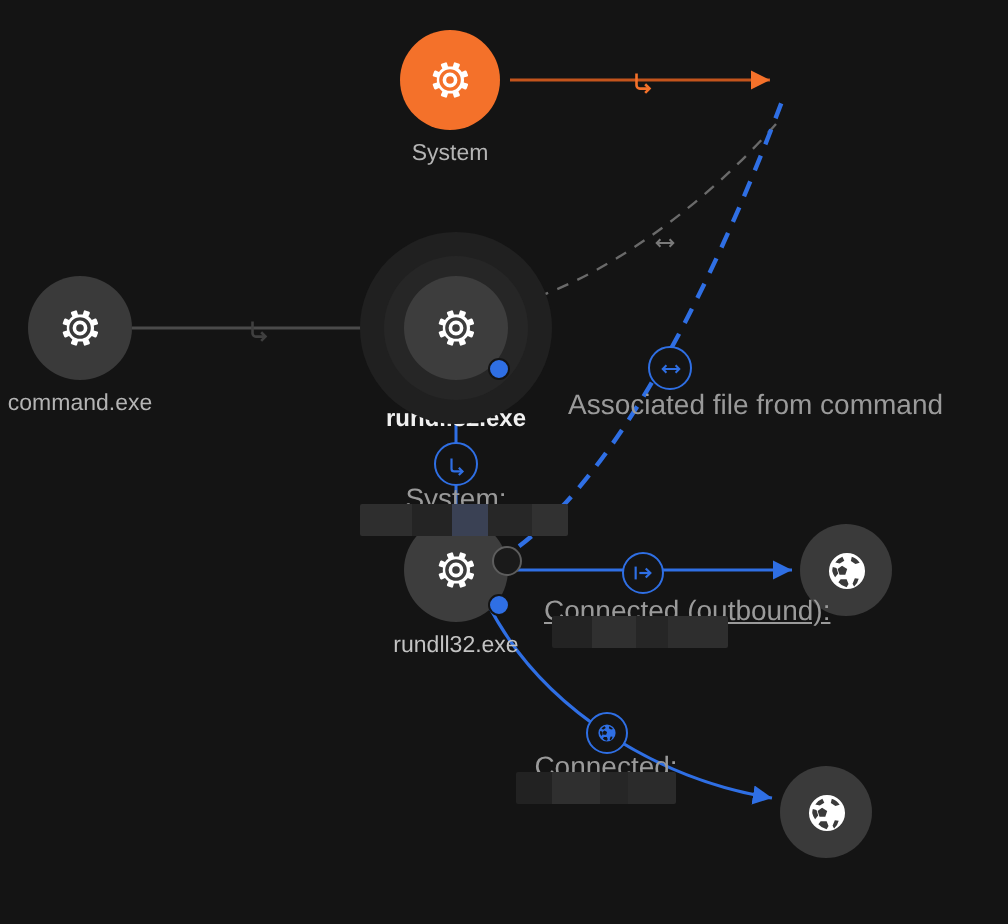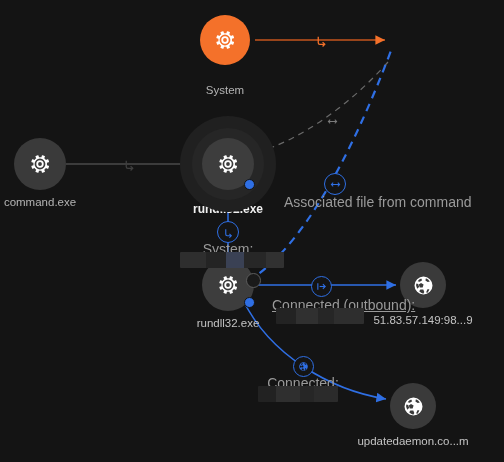--- a/index.html
+++ b/index.html
@@ -60,21 +60,21 @@
 
     <line x1="228" y1="196" x2="228" y2="262" stroke="#2f6fe4" stroke-width="1.5"></line>
 
     <path d="M248,281 C300,250 350,160 392,48" fill="none" stroke="#2f6fe4" stroke-width="2.2" stroke-dasharray="8 6"></path>
 
     <line x1="250" y1="285" x2="396" y2="285" stroke="#2f6fe4" stroke-width="1.6" marker-end="url(#ar-blue)"></line>
 
     <path d="M243,300 C270,355 330,390 386,399" fill="none" stroke="#2f6fe4" stroke-width="1.6" marker-end="url(#ar-blue)"></path>
   </svg>
 
-  <div class="node" style="left:200px;top:15px;width:50px;gap:13px;">
+  <div class="node" style="left:200px;top:15px;width:50px;">
     <div class="disc" style="width:50px;height:50px;background:#f4712a;">
       <span>
         <svg width="24" height="24" viewBox="0 0 24 24" fill="#ffffff">
           <path d="M12 8.3a3.7 3.7 0 100 7.4 3.7 3.7 0 000-7.4zm0 5.6a1.9 1.9 0 110-3.8 1.9 1.9 0 010 3.8z"></path>
           <path d="M20.6 13.7l-1.7-.5a7 7 0 000-2.4l1.7-.5a.6.6 0 00.4-.8l-.7-1.9a.6.6 0 00-.8-.3l-1.6.7a7 7 0 00-1.7-1.7l.7-1.6a.6.6 0 00-.3-.8l-1.9-.7a.6.6 0 00-.8.4l-.5 1.7a7 7 0 00-2.4 0l-.5-1.7a.6.6 0 00-.8-.4l-1.9.7a.6.6 0 00-.3.8l.7 1.6a7 7 0 00-1.7 1.7l-1.6-.7a.6.6 0 00-.8.3l-.7 1.9a.6.6 0 00.4.8l1.7.5a7 7 0 000 2.4l-1.7.5a.6.6 0 00-.4.8l.7 1.9a.6.6 0 00.8.3l1.6-.7a7 7 0 001.7 1.7l-.7 1.6a.6.6 0 00.3.8l1.9.7a.6.6 0 00.8-.4l.5-1.7a7 7 0 002.4 0l.5 1.7a.6.6 0 00.8.4l1.9-.7a.6.6 0 00.3-.8l-.7-1.6a7 7 0 001.7-1.7l1.6.7a.6.6 0 00.8-.3l.7-1.9a.6.6 0 00-.4-.8zM12 17.4a5.4 5.4 0 110-10.8 5.4 5.4 0 010 10.8z"></path>
         </svg>
       </span>
     </div>
     <div class="nlabel lbl-gray">System</div>
   </div>
@@ -124,32 +124,30 @@
   </div>
 
   <div class="node" style="left:400px;top:262px;width:46px;">
     <div class="disc" style="width:46px;height:46px;background:#3a3a3a;">
       <span>
         <svg width="23" height="23" viewBox="0 0 24 24" fill="#ffffff">
           <path d="M12 2.6A9.4 9.4 0 1021.4 12 9.4 9.4 0 0012 2.6zm6.6 5.1-2.2.6-2.4-1.5.5-2.3a7.8 7.8 0 014.1 3.2zM9.4 9.3l2.7 1.7-1 3h-3l-1-3zM9.6 4.6l1 2-2.4 1.5-2.3-.6a7.8 7.8 0 013.7-2.9zM4.3 12a7.7 7.7 0 01.3-2.1l1.9.5.9 2.9-1.6 2A7.7 7.7 0 014.3 12zm3.2 5.9 1.2-1.6h3.1l1 2.5-1 1.7a7.8 7.8 0 01-4.3-2.6zm8.2 2.2-.8-1.4 1.2-2.9 2 .2a7.8 7.8 0 01-2.4 4.1z"></path>
         </svg>
       </span>
     </div>
-    <div class="nlabel lbl-dim">51.83.57.149:98...9</div>
   </div>
 
   <div class="node" style="left:390px;top:383px;width:46px;">
     <div class="disc" style="width:46px;height:46px;background:#3a3a3a;">
       <span>
         <svg width="23" height="23" viewBox="0 0 24 24" fill="#ffffff">
           <path d="M12 2.6A9.4 9.4 0 1021.4 12 9.4 9.4 0 0012 2.6zm6.6 5.1-2.2.6-2.4-1.5.5-2.3a7.8 7.8 0 014.1 3.2zM9.4 9.3l2.7 1.7-1 3h-3l-1-3zM9.6 4.6l1 2-2.4 1.5-2.3-.6a7.8 7.8 0 013.7-2.9zM4.3 12a7.7 7.7 0 01.3-2.1l1.9.5.9 2.9-1.6 2A7.7 7.7 0 014.3 12zm3.2 5.9 1.2-1.6h3.1l1 2.5-1 1.7a7.8 7.8 0 01-4.3-2.6zm8.2 2.2-.8-1.4 1.2-2.9 2 .2a7.8 7.8 0 01-2.4 4.1z"></path>
         </svg>
       </span>
     </div>
-    <div class="nlabel lbl-dim">updatedaemon.co...m</div>
   </div>
 
   <div class="emark plain" style="left:313px;top:32px;width:16px;height:16px;">
     <svg width="13" height="13" viewBox="0 0 24 24" fill="none" stroke="#f4712a" stroke-width="2.4">
       <path d="M6 5v11a3 3 0 003 3h9"></path>
         <path d="M14 15l4 4-4 4"></path>
     </svg>
   </div>
 
   <div class="emark plain" style="left:121px;top:156px;width:16px;height:16px;">

